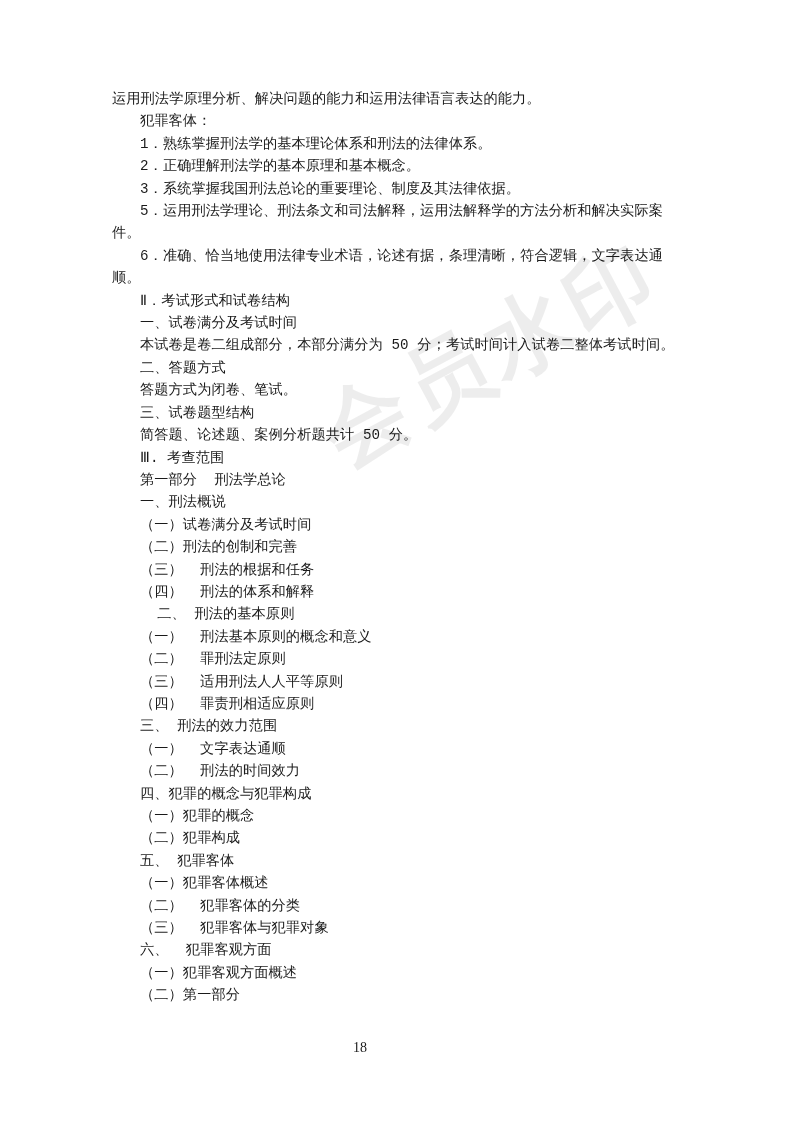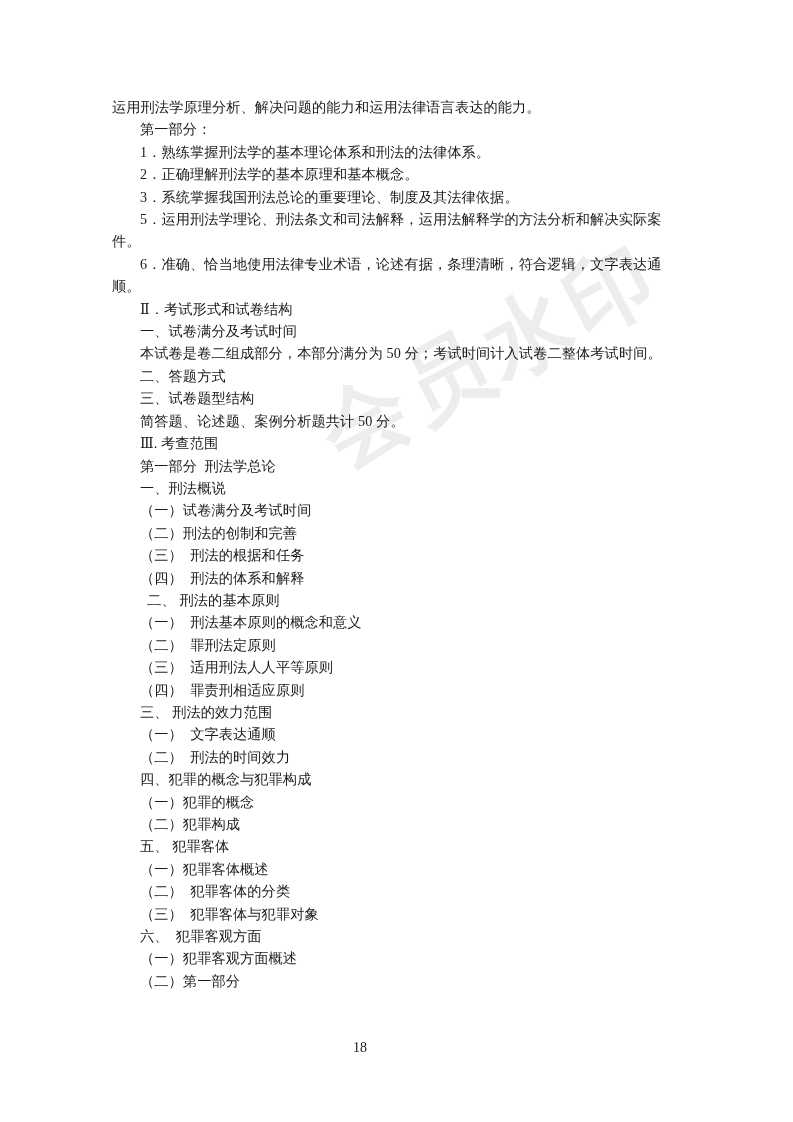--- a/index.html
+++ b/index.html
@@ -12,22 +12,23 @@
     width: 793px;
     height: 1122px;
     background: #ffffff;
     overflow: hidden;
     font-family: "Liberation Serif", "DejaVu Serif", serif;
     color: #1a1a1a;
   }
   .content {
     position: absolute;
     left: 112px;
-    top: 96px;
+    top: 88px;
     width: 570px;
+    font-family: Liberation Mono, monospace;
   }
   .line {
     font-size: 14.2px;
     line-height: 22.4px;
     white-space: pre-wrap;
     letter-spacing: 0.1px;
   }
   .indent1 { text-indent: 28px; }
   .watermark {
     position: absolute;
@@ -60,30 +61,31 @@
     color: #1a1a1a;
   }
 </style>
 </head>
 <body>
 
 <div class="page">
 
   <div class="content">
       <div class="line">运用刑法学原理分析、解决问题的能力和运用法律语言表达的能力。</div>
-      <div class="line indent1">第一部分：</div>
+      <div class="line indent1">犯罪客体：</div>
       <div class="line indent1">1．熟练掌握刑法学的基本理论体系和刑法的法律体系。</div>
       <div class="line indent1">2．正确理解刑法学的基本原理和基本概念。</div>
       <div class="line indent1">3．系统掌握我国刑法总论的重要理论、制度及其法律依据。</div>
       <div class="line indent1">5．运用刑法学理论、刑法条文和司法解释，运用法解释学的方法分析和解决实际案件。</div>
       <div class="line indent1">6．准确、恰当地使用法律专业术语，论述有据，条理清晰，符合逻辑，文字表达通顺。</div>
       <div class="line indent1">Ⅱ．考试形式和试卷结构</div>
       <div class="line indent1">一、试卷满分及考试时间</div>
       <div class="line indent1">本试卷是卷二组成部分，本部分满分为 50 分；考试时间计入试卷二整体考试时间。</div>
       <div class="line indent1">二、答题方式</div>
+      <div class="line indent1">答题方式为闭卷、笔试。</div>
       <div class="line indent1">三、试卷题型结构</div>
       <div class="line indent1">简答题、论述题、案例分析题共计 50 分。</div>
       <div class="line indent1">Ⅲ. 考查范围</div>
       <div class="line indent1">第一部分  刑法学总论</div>
       <div class="line indent1">一、刑法概说</div>
       <div class="line indent1">（一）试卷满分及考试时间</div>
       <div class="line indent1">（二）刑法的创制和完善</div>
       <div class="line indent1">（三）  刑法的根据和任务</div>
       <div class="line indent1">（四）  刑法的体系和解释</div>
       <div class="line indent1">  二、 刑法的基本原则</div>

